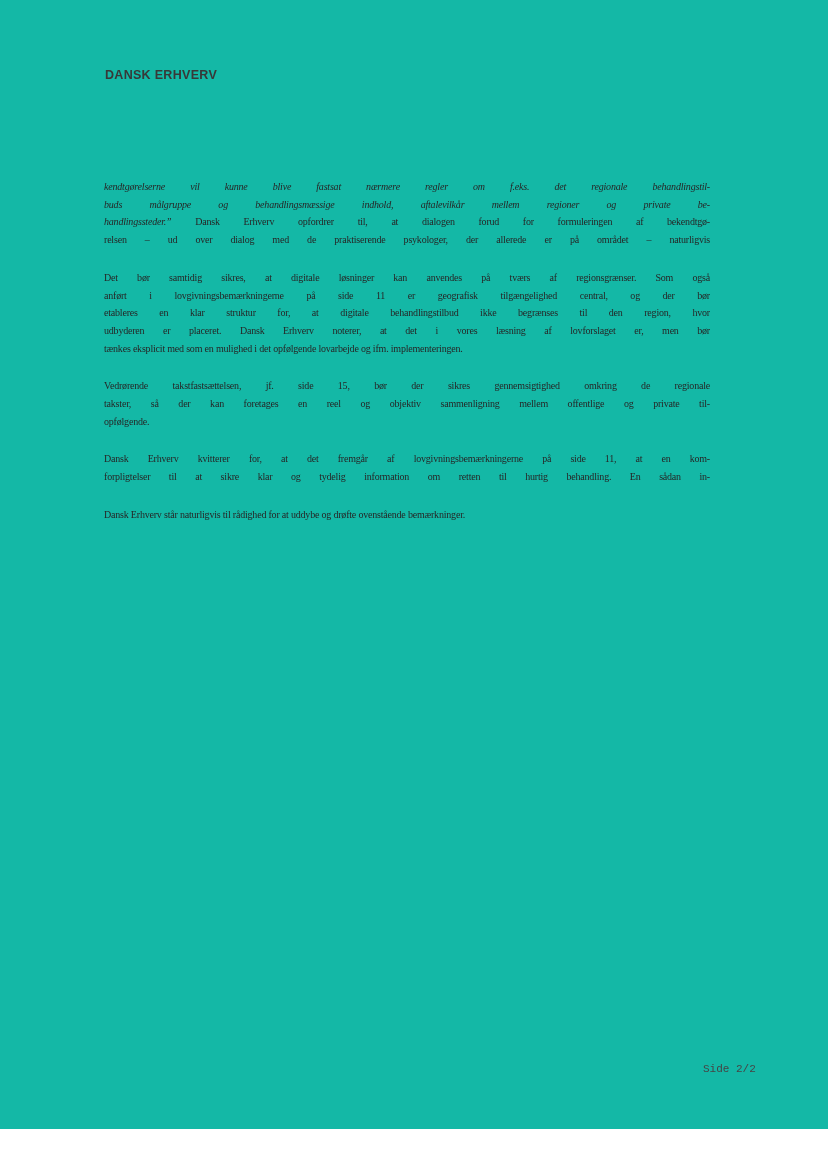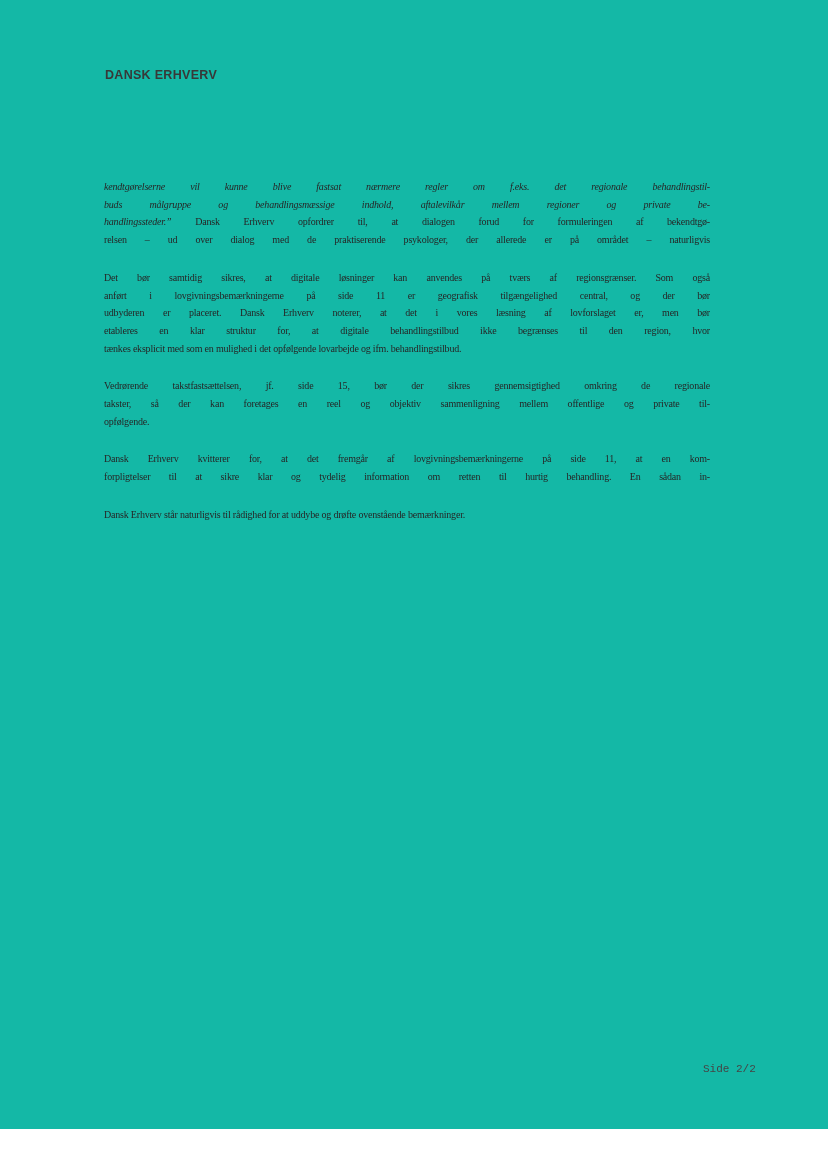--- a/index.html
+++ b/index.html
@@ -70,23 +70,23 @@
     <div class="paragraph">
       <div class="line italic">kendtgørelserne vil kunne blive fastsat nærmere regler om f.eks. det regionale behandlingstil-</div>
       <div class="line italic">buds målgruppe og behandlingsmæssige indhold, aftalevilkår mellem regioner og private be-</div>
       <div class="line"><span class="italic">handlingssteder.”</span> <span>Dansk Erhverv opfordrer til, at dialogen forud for formuleringen af bekendtgø-</span></div>
       <div class="line">relsen – ud over dialog med de praktiserende psykologer, der allerede er på området – naturligvis</div>
     </div>
 
     <div class="paragraph">
       <div class="line">Det bør samtidig sikres, at digitale løsninger kan anvendes på tværs af regionsgrænser. Som også</div>
       <div class="line">anført i lovgivningsbemærkningerne på side 11 er geografisk tilgængelighed central, og der bør</div>
+      <div class="line">etableres en klar struktur for, at digitale behandlingstilbud ikke begrænses til den region, hvor</div>
       <div class="line">udbyderen er placeret. Dansk Erhverv noterer, at det i vores læsning af lovforslaget er, men bør</div>
-      <div class="line">etableres en klar struktur for, at digitale behandlingstilbud ikke begrænses til den region, hvor</div>
-      <div class="line end">tænkes eksplicit med som en mulighed i det opfølgende lovarbejde og ifm. behandlingstilbud.</div>
+      <div class="line end">tænkes eksplicit med som en mulighed i det opfølgende lovarbejde og ifm. implementeringen.</div>
     </div>
 
     <div class="paragraph">
       <div class="line">Vedrørende takstfastsættelsen, jf. side 15, bør der sikres gennemsigtighed omkring de regionale</div>
       <div class="line">takster, så der kan foretages en reel og objektiv sammenligning mellem offentlige og private til-</div>
       <div class="line end">opfølgende.</div>
     </div>
 
     <div class="paragraph">
       <div class="line">Dansk Erhverv kvitterer for, at det fremgår af lovgivningsbemærkningerne på side 11, at en kom-</div>

